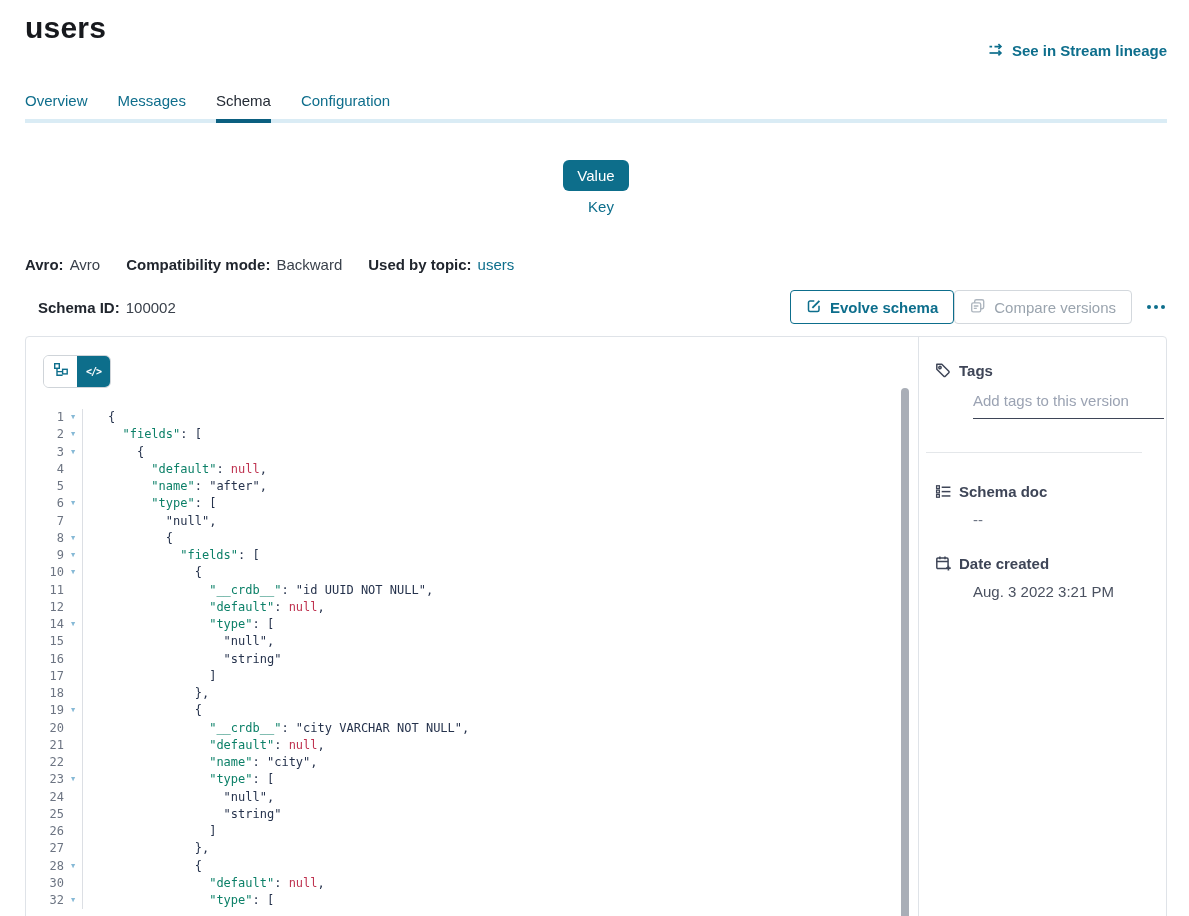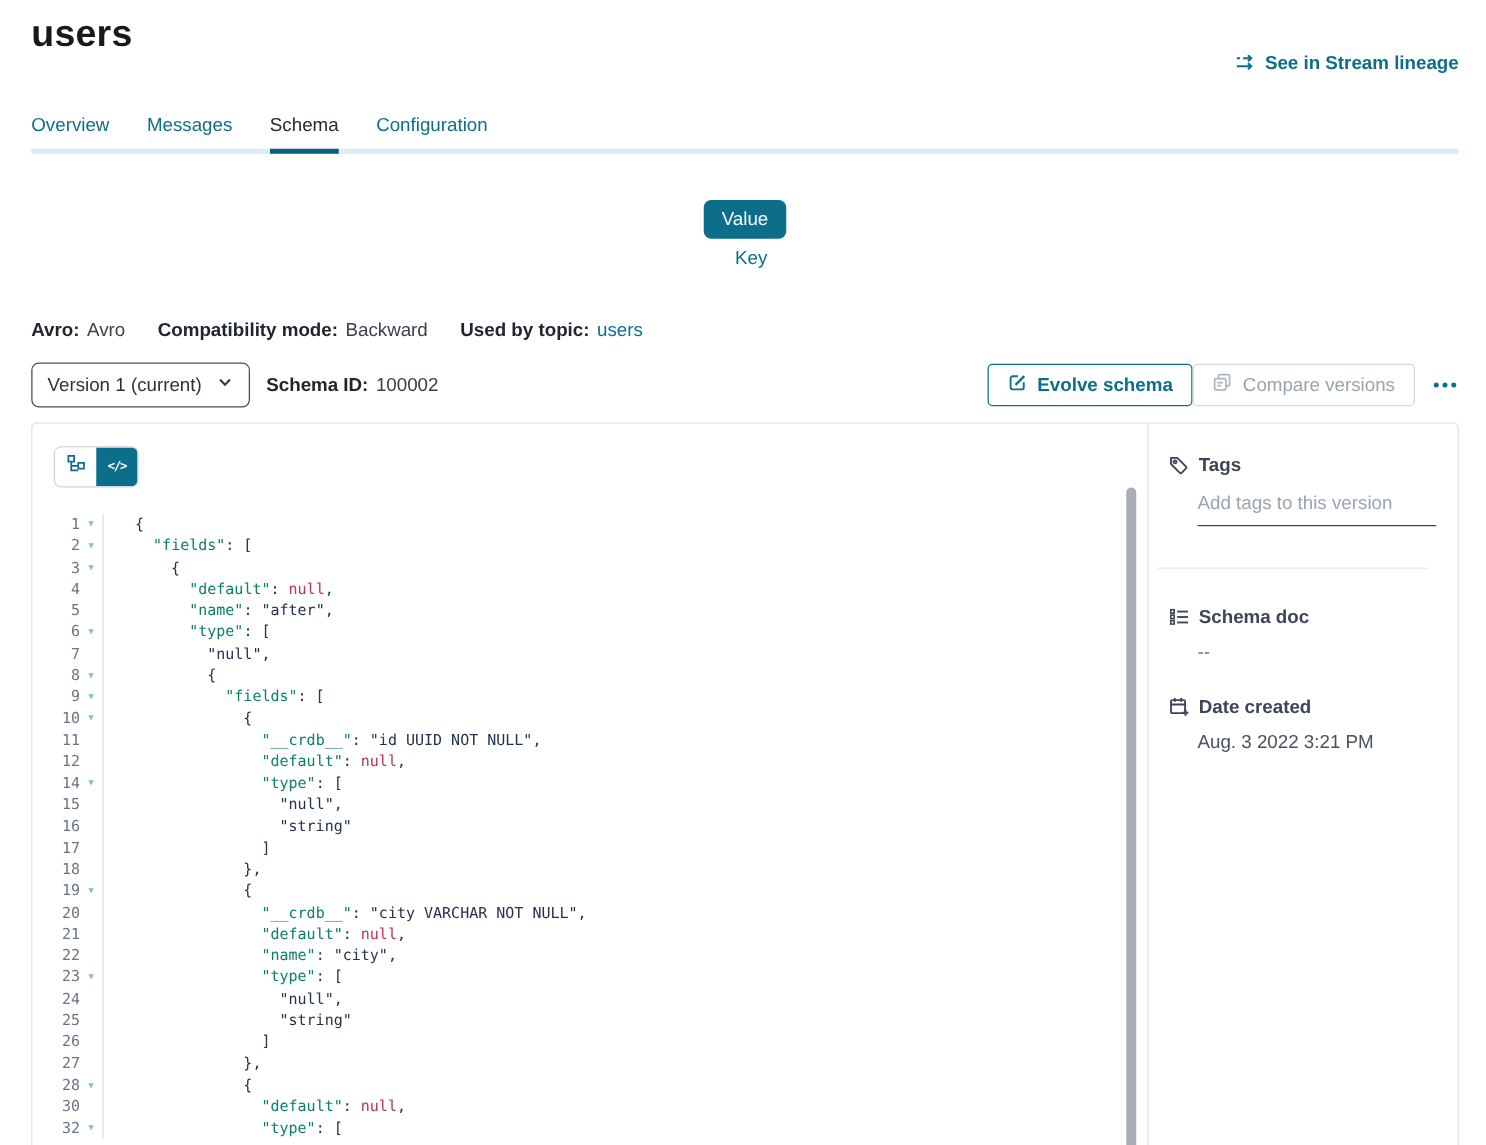--- a/index.html
+++ b/index.html
@@ -66,21 +66,21 @@
   .codecell .p,.codecell .s{color:#26334d;}
   .codecell .x{color:#bf3350;}
 
   .scroll-thumb{position:absolute;right:9px;top:51px;width:8px;height:560px;border-radius:4px;background:#a9aeb7;}
 
   
   .sidebar{width:247px;flex:none;padding:25px 16px 0 16px;box-sizing:border-box;}
   .side-head{display:flex;align-items:center;gap:7px;color:#3e4557;}
   .side-head svg{flex:none;display:block;}
   .side-title{font-size:15px;font-weight:700;color:#3e4557;}
-  .side-body{margin-left:23px;}
+  .side-body{margin-left:38px;}
   .tags-input{margin-top:13px;width:191px;border:none;border-bottom:1px solid #3e4557;font-size:15px;
     font-family:"Liberation Sans",sans-serif;padding:0 0 9px 0;outline:none;color:#2c333c;background:transparent;}
   .tags-input::placeholder{color:#9ba3b3;}
   .side-divider{border:none;border-top:1px solid #e4e7ea;margin:33px 8px 0 -9px;}
   .section-doc{margin-top:30px;}
   .section-date{margin-top:27px;}
   .side-value{font-size:15px;color:#4a5160;margin-top:11px;}
   .side-value.muted{color:#6d7584;}
 </style>
 </head>
@@ -125,28 +125,20 @@
         <span class="meta-label">Compatibility mode:</span>
         <span class="meta-value">Backward</span>
       </div>
       <div class="meta-item">
         <span class="meta-label">Used by topic:</span>
         <span class="meta-value link">users</span>
       </div>
     </div>
 
   <div class="version-row">
-    <div class="select-box">
-      <span>Version 1 (current)</span>
-      <span>
-        <svg width="14" height="14" viewBox="0 0 14 14" fill="none" stroke="#343b44" stroke-width="1.8" stroke-linecap="round">
-          <path d="M3.5 5.25L7 8.75l3.5-3.5"></path>
-        </svg>
-      </span>
-    </div>
     <div class="schema-id">
       <span class="meta-label">Schema ID:</span>
       <span class="meta-value">100002</span>
     </div>
     <div class="spacer"></div>
     <button class="btn btn-evolve">
       <span>
         <svg width="16" height="16" viewBox="0 0 16 16" fill="none" stroke="#0d6e8c" stroke-width="1.5">
           <path d="M8.3 3H4c-.8 0-1.5.7-1.5 1.5V12c0 .8.7 1.5 1.5 1.5h7.5c.8 0 1.5-.7 1.5-1.5V7.7"></path>
           <path d="M6.4 9.9l7-7" stroke-width="1.8"></path>

